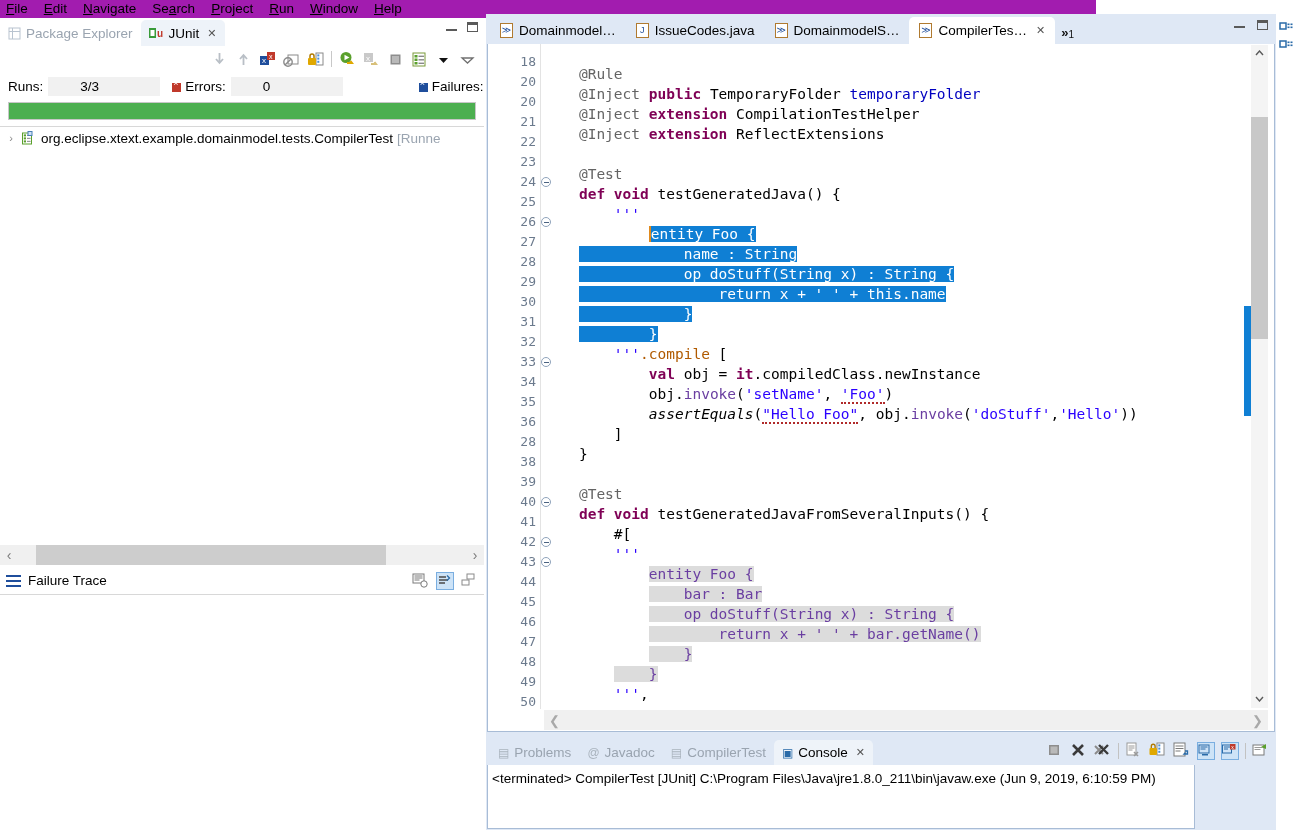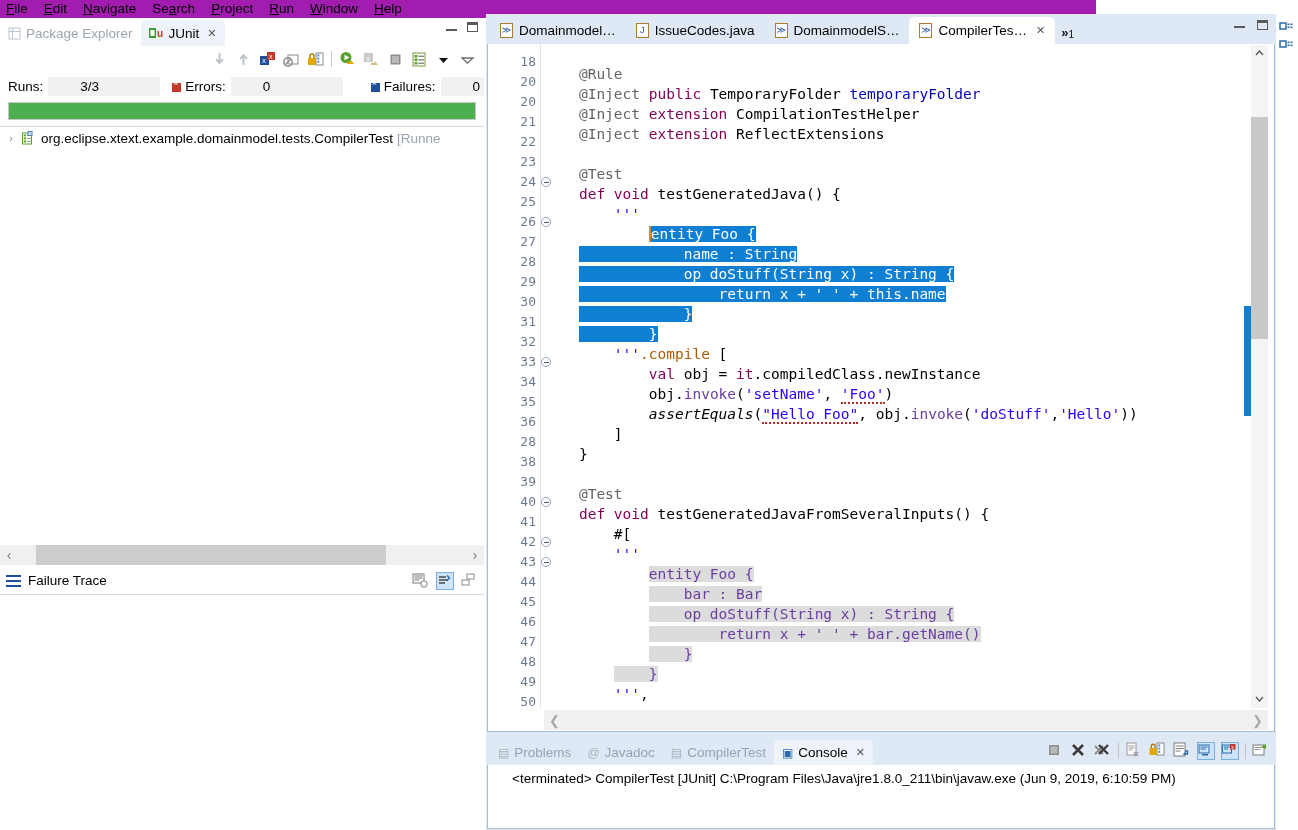--- a/index.html
+++ b/index.html
@@ -194,21 +194,21 @@
   }
   .gutter-sep {
     position: absolute; left: 52px; top: 0; bottom: 0; width: 1px; background: #e3e3e3;
   }
   .code-lines {
     position: absolute; left: 56px; top: 0; right: 0; bottom: 0;
     font-family: "DejaVu Sans Mono", monospace; font-size: 14.5px;
     white-space: pre; color: #000;
   }
   .cl { height: 20px; line-height: 20px; white-space: pre; }
-  .k  { color: #7f0055; font-weight: normal; }          
+  .k  { color: #7f0055; font-weight: bold; }          
   .an { color: #646464; }
   .fld{ color: #0000c0; }                              
   .str{ color: #2a00ff; }                              
   .str2{ color: #b05a00; }                             
   .mth{ color: #000; font-style: italic; }
   .pur{ color: #6a3ea1; }
   .tpl{ background: #dcdcdc; }
   .sel{ background: #0f7fd4; color: #ffffff; }
   .caret { display:inline-block; width:2px; height:16px; background:#e08a1e; vertical-align:-3px; }
   .sq { border-bottom: 2px dotted #b02a2a; }
@@ -249,23 +249,23 @@
     background: #eef3f9; color: #000;
     border-top-left-radius: 5px; border-top-right-radius: 5px;
   }
   .cs-tools {
     position: absolute; right: 6px; top: 5px; display: flex; gap: 6px; align-items: center;
   }
   .cs-tool { width: 18px; height: 18px; position: relative; }
   .cs-tool.sel { background: #cde3f7; border: 1px solid #7aaee0; }
   .cs-sep { width: 1px; height: 16px; background: #c2c2c2; }
   .console-body {
-    position: absolute; left: 1px; top: 28px; width: 788px; height: 64px;
+    position: absolute; left: 1px; top: 28px; width: 708px; height: 64px;
     background: #ffffff; border: 1px solid #a8bcd6; border-top: none;
-    padding: 6px 24px; font-size: 13.5px;
+    padding: 6px 4px; font-size: 13.5px;
   }
 
   
   .fastview {
     position: absolute; right: 0; top: 14px; width: 22px; height: 816px;
     background: #ffffff;
   }
   .fv-icon { margin: 8px auto 0 auto; width: 16px; height: 16px; position: relative; }
 
   svg { display: block; }
@@ -396,21 +396,21 @@
     </div>
 
 
     <div class="counters">
       <span class="counter-label">Runs:</span>
       <span class="counter-box wide">3/3</span>
       <span class="counter-label" style="padding-left:12px;">
         <span class="mini-sq red"></span><span>Errors:</span>
       </span>
       <span class="counter-box wide">0</span>
-      <span class="counter-label" style="padding-left:28px;">
+      <span class="counter-label" style="padding-left:28px;margin-left:48px;">
         <span class="mini-sq blue"></span><span>Failures:</span>
       </span>
       <span class="counter-box wide">0</span>
     </div>
 
     <div class="progressbar">
       <div class="progressbar-fill" id="progfill" style="width: 100%; background: rgb(76, 175, 80);"></div>
     </div>
 
     <div class="tree-sep"></div>

